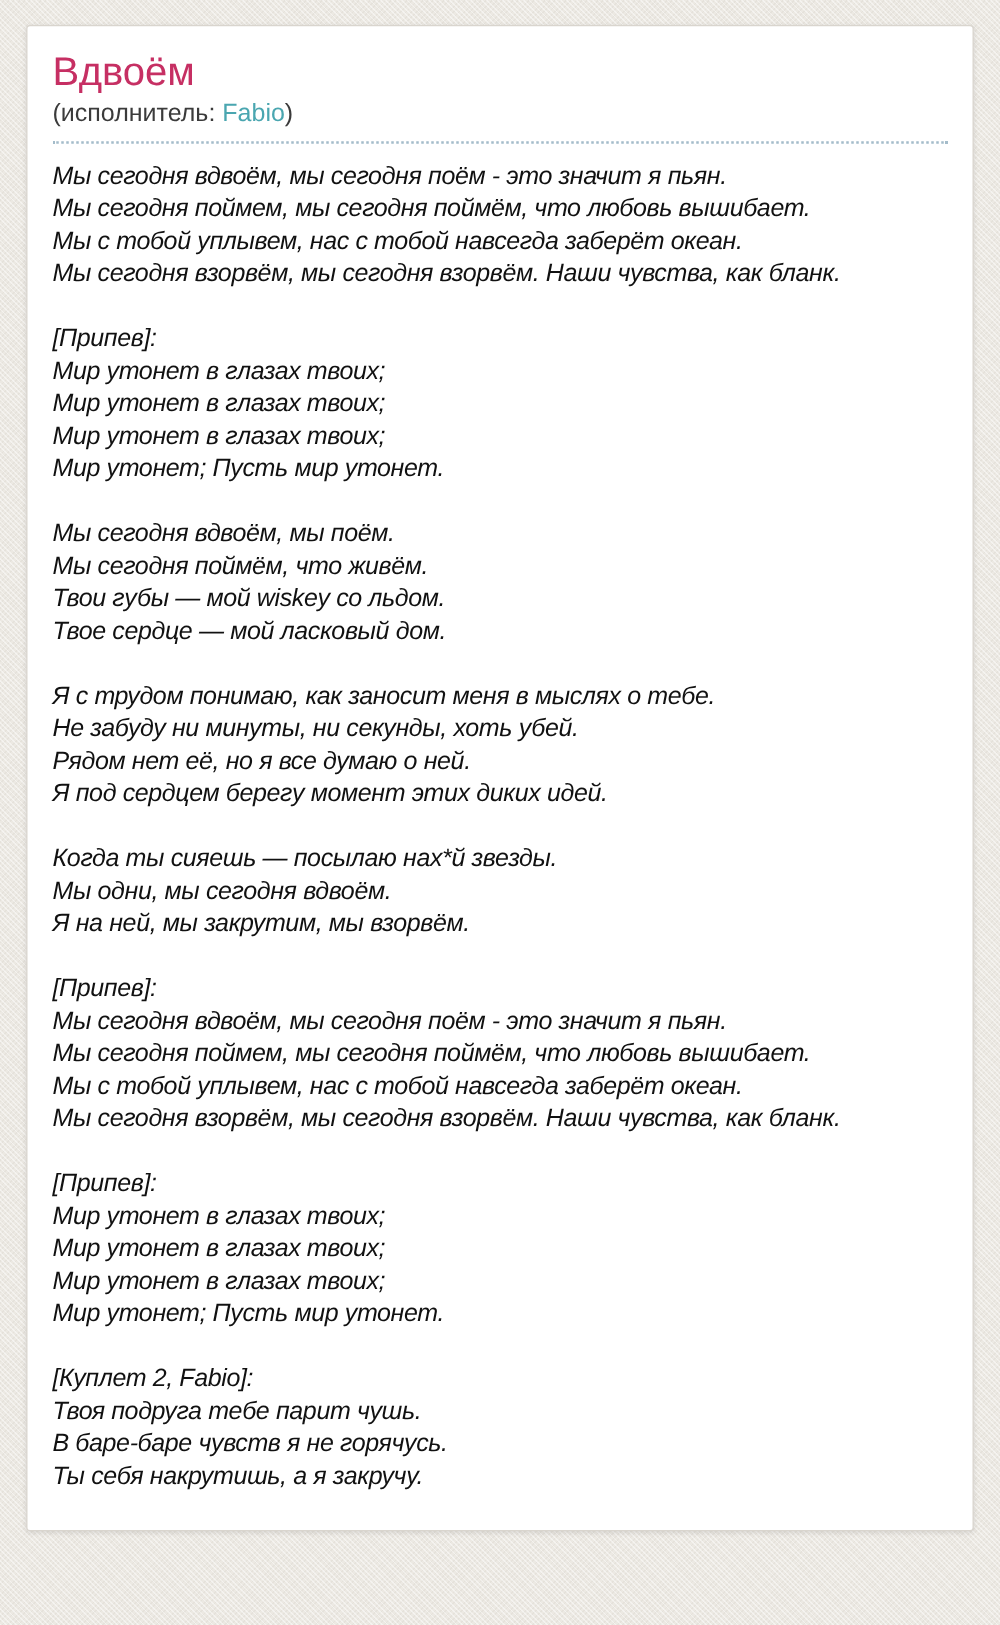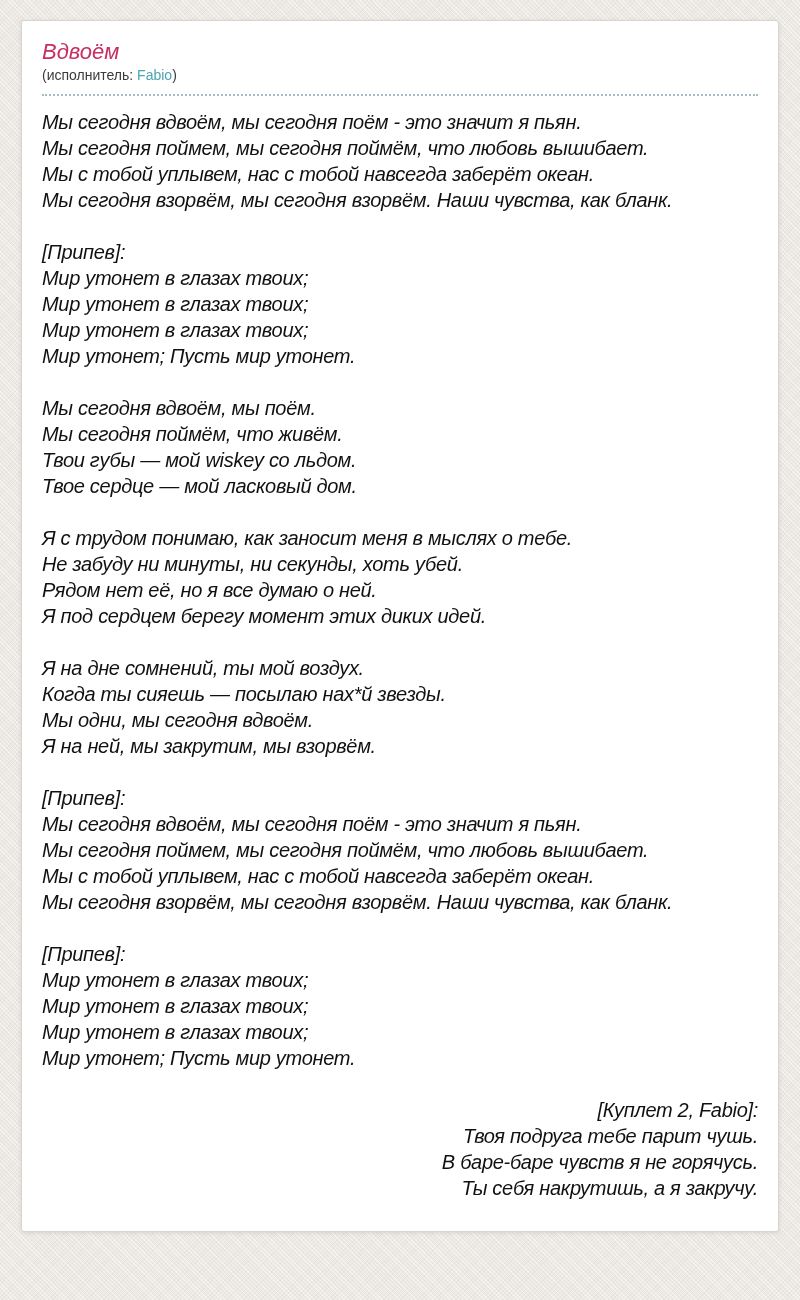--- a/index.html
+++ b/index.html
@@ -28,49 +28,48 @@
     width:758px;
     margin:0 auto;
     background:var(--card-bg);
     border:1px solid var(--card-border);
     border-radius:3px;
     box-shadow:0 1px 4px rgba(0,0,0,0.10);
     padding:18px 20px 30px 20px;
   }
   .title{
     margin:0;
-    font-size:22px;
+    font-size:32px;
     line-height:1.15;
     font-weight:400;
     color:var(--title-color);
-    font-style:italic;
   }
   .subtitle{
     margin-top:3px;
-    font-size:14px;
+    font-size:20px;
     line-height:1.25;
     color:var(--subtitle-text);
     padding-bottom:9px;
     border-bottom:2px dotted var(--divider);
   }
   .subtitle a{
     color:var(--artist-link);
     text-decoration:none;
     cursor:pointer;
   }
   .lyrics{
     margin-top:13px;
     font-size:20px;
     line-height:26px;
     letter-spacing:-0.3px;
     color:var(--lyrics-text);
     font-style:italic;
   }
   .stanza{margin:0 0 26px 0;}
-  .stanza:last-child{margin-bottom:0;text-align:right;}
+  .stanza:last-child{margin-bottom:0;}
   .line{white-space:pre-wrap;}
 </style>
 </head>
 <body>
 
 <div class="card">
   <h1 class="title">Вдвоём</h1>
   <div class="subtitle"><span>(исполнитель: </span><a href="#">Fabio</a><span>)</span></div>
   <div class="lyrics">
       <div class="stanza">
@@ -92,21 +91,20 @@
         <div class="line">Твои губы — мой wiskey со льдом.</div>
         <div class="line">Твое сердце — мой ласковый дом.</div>
       </div>
       <div class="stanza">
         <div class="line">Я с трудом понимаю, как заносит меня в мыслях о тебе.</div>
         <div class="line">Не забуду ни минуты, ни секунды, хоть убей.</div>
         <div class="line">Рядом нет её, но я все думаю о ней.</div>
         <div class="line">Я под сердцем берегу момент этих диких идей.</div>
       </div>
       <div class="stanza">
-        <div class="line">Я на дне сомнений, ты мой воздух.</div>
         <div class="line">Когда ты сияешь — посылаю нах*й звезды.</div>
         <div class="line">Мы одни, мы сегодня вдвоём.</div>
         <div class="line">Я на ней, мы закрутим, мы взорвём.</div>
       </div>
       <div class="stanza">
         <div class="line">[Припев]:</div>
         <div class="line">Мы сегодня вдвоём, мы сегодня поём - это значит я пьян.</div>
         <div class="line">Мы сегодня поймем, мы сегодня поймём, что любовь вышибает.</div>
         <div class="line">Мы с тобой уплывем, нас с тобой навсегда заберёт океан.</div>
         <div class="line">Мы сегодня взорвём, мы сегодня взорвём. Наши чувства, как бланк.</div>

